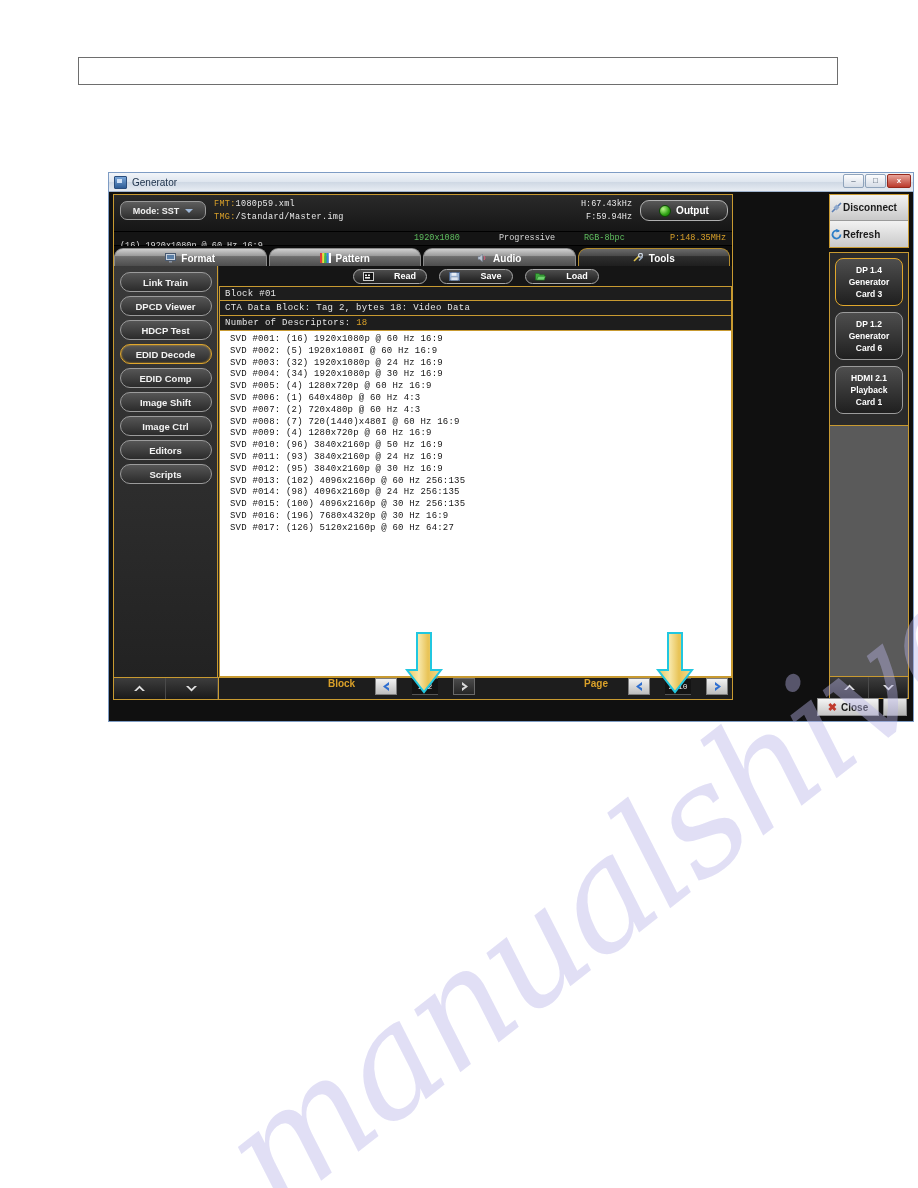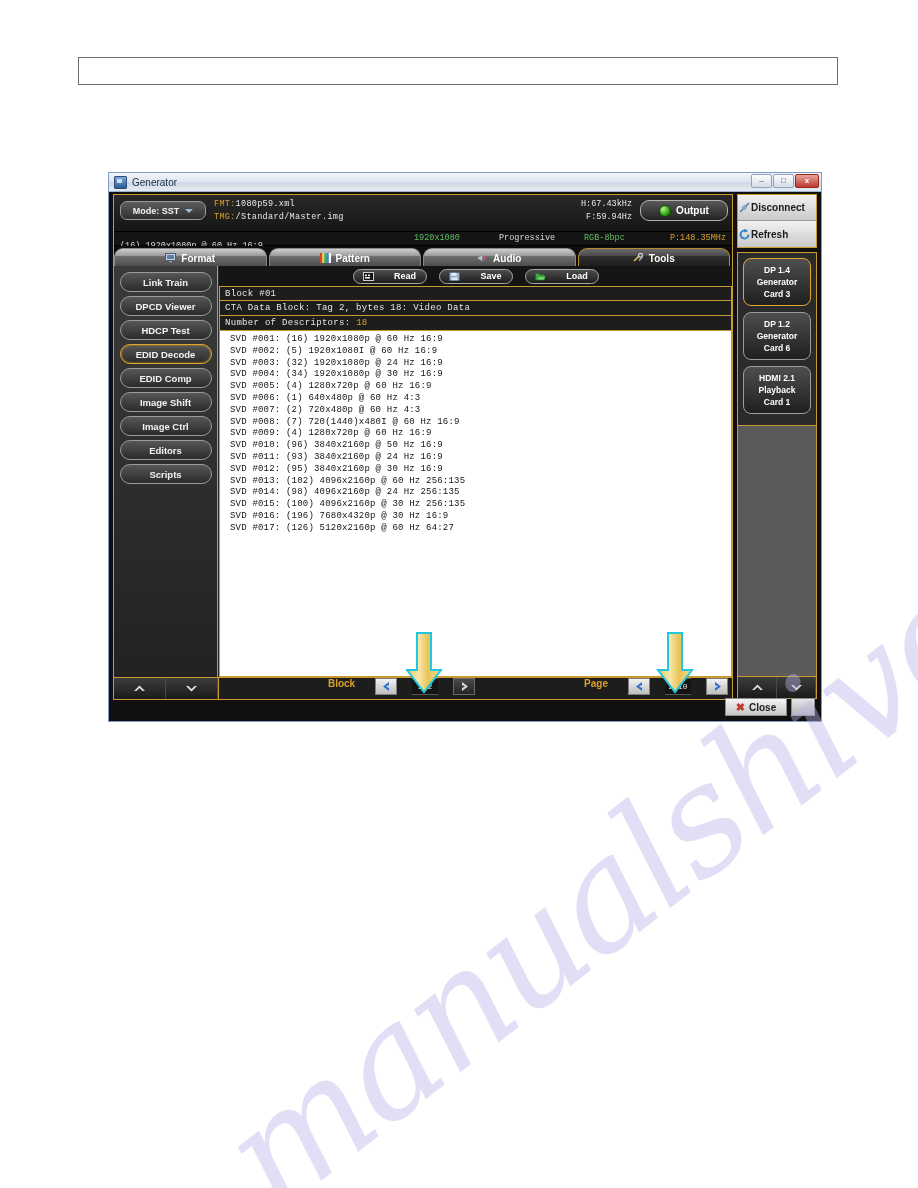--- a/index.html
+++ b/index.html
@@ -29,21 +29,21 @@
   }
 
   
   #topbox{
     position:absolute;left:78px;top:57px;width:760px;height:28px;
     border:1px solid #6e6e6e;background:#fff;box-sizing:border-box;
   }
 
   
   #appwin{
-    position:absolute;left:108px;top:172px;width:714px;height:550px;
+    position:absolute;left:108px;top:172px;width:806px;height:550px;
     box-sizing:border-box;
     border:1px solid #7e9cc4;
     background:#0f172a;
     z-index:20;
   }
   
   #titlebar{
     height:18px;
     background:linear-gradient(180deg,#f2f5f9 0%,#dfe6ef 48%,#cfd8e4 52%,#e7ecf3 100%);
     border-bottom:1px solid #9fb3cd;

